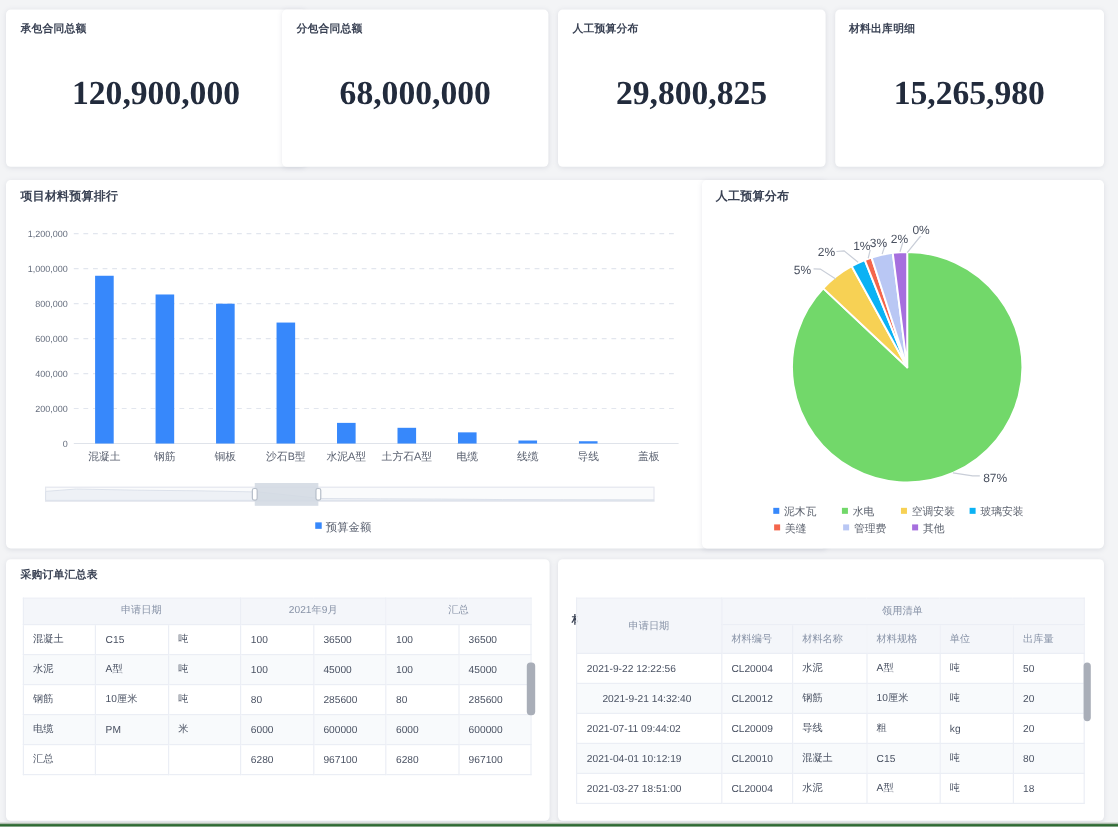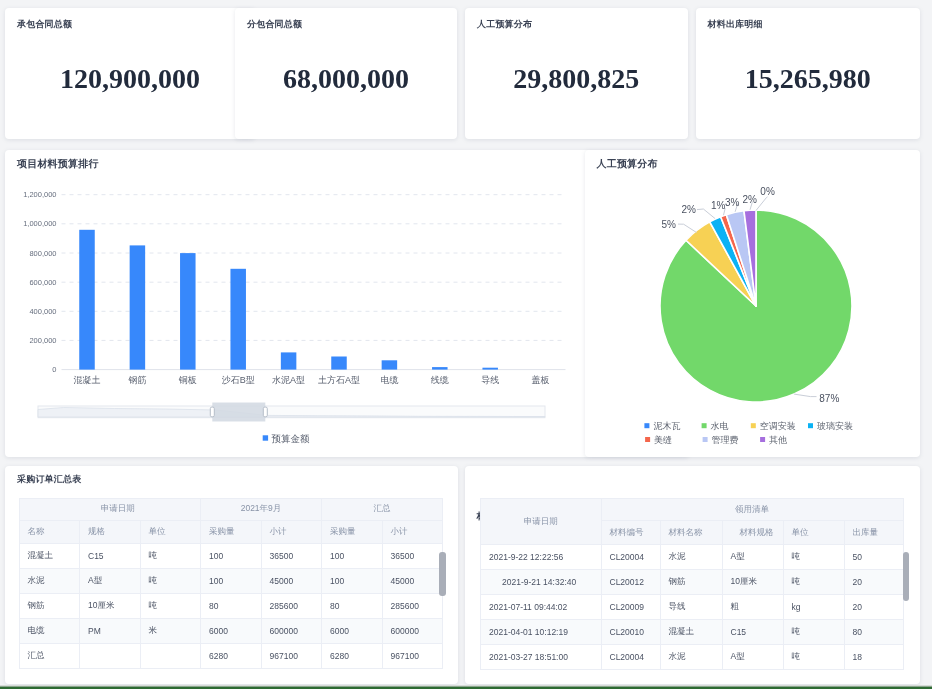--- a/index.html
+++ b/index.html
@@ -134,29 +134,20 @@
         <col style="width:60.5px;">
         <col style="width:60.5px;">
         <col style="width:60.5px;">
       </colgroup>
   <tbody>
         <tr class="thead1" style="height:22.5px;">
           <th colspan="3" style="text-align:center;padding-left:16px;">申请日期</th>
           <th colspan="2" style="text-align:center;">2021年9月</th>
           <th colspan="2" style="text-align:center;">汇总</th>
         </tr>
-  <tr class="thead1" style="height:22.5px;">
-          <th style="text-align:left;padding-left:8px;">名称</th>
-          <th style="text-align:left;padding-left:8px;">规格</th>
-          <th style="text-align:left;padding-left:8px;">单位</th>
-          <th style="text-align:left;padding-left:8px;">采购量</th>
-          <th style="text-align:left;padding-left:8px;">小计</th>
-          <th style="text-align:left;padding-left:8px;">采购量</th>
-          <th style="text-align:left;padding-left:8px;">小计</th>
-        </tr>
   <tr class="tbody" style="height:25px;">
           <td style="padding-left:8px;">混凝土</td>
           <td style="padding-left:8px;">C15</td>
           <td style="padding-left:8px;">吨</td>
           <td style="padding-left:8px;">100</td>
           <td style="padding-left:8px;">36500</td>
           <td style="padding-left:8px;">100</td>
           <td style="padding-left:8px;">36500</td>
         </tr>
   <tr class="tbody stripe" style="height:25px;">
@@ -212,21 +203,21 @@
         <col style="width:59px;">
       </colgroup>
   <tbody>
         <tr class="thead1" style="height:22px;">
           <th rowspan="2" style="text-align:center;">申请日期</th>
           <th colspan="5" style="text-align:center;">领用清单</th>
         </tr>
   <tr class="thead1" style="height:24px;">
           <th style="text-align:left;padding-left:8px;">材料编号</th>
           <th style="text-align:left;padding-left:8px;">材料名称</th>
-          <th style="text-align:center;padding-left:8px;">材料规格</th>
+          <th style="text-align:left;padding-left:8px;">材料规格</th>
           <th style="text-align:left;padding-left:8px;">单位</th>
           <th style="text-align:left;padding-left:8px;">出库量</th>
         </tr>
   <tr class="tbody" style="height:25px;">
           <td style="padding-left:8px;">2021-9-22 12:22:56</td>
           <td style="padding-left:8px;">CL20004</td>
           <td style="padding-left:8px;">水泥</td>
           <td style="padding-left:8px;">A型</td>
           <td style="padding-left:8px;">吨</td>
           <td style="padding-left:8px;margin-left:20px;">50</td>

